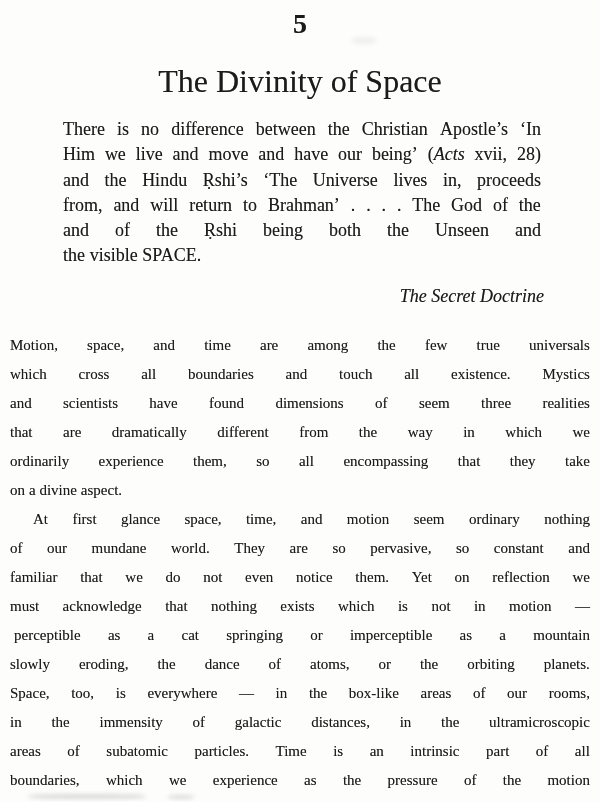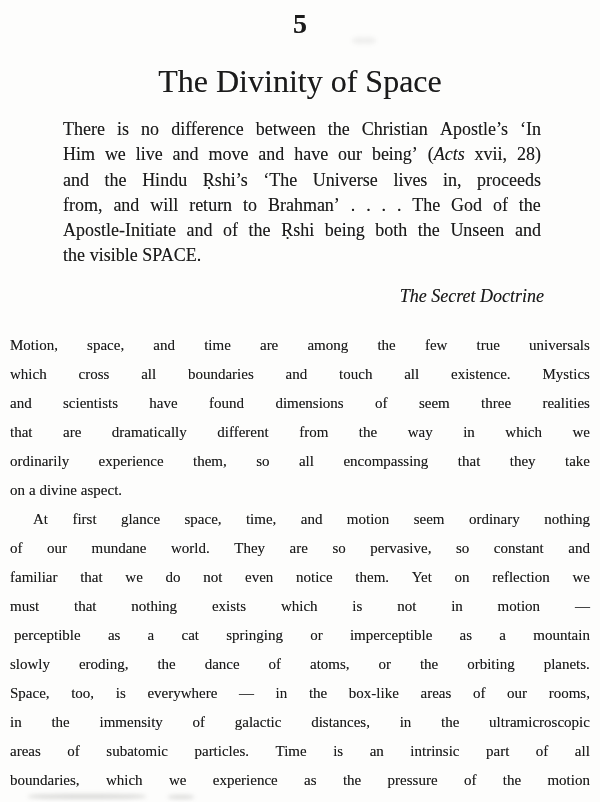--- a/index.html
+++ b/index.html
@@ -101,21 +101,20 @@
         <span class="w">.</span>
         <span class="w">.</span>
         <span class="w">.</span>
         <span class="w">.</span>
         <span class="w">The</span>
         <span class="w">God</span>
         <span class="w">of</span>
         <span class="w">the</span>
       </div>
       <div class="line j">
-        <span class="w">Apostle-Initiate</span>
         <span class="w">and</span>
         <span class="w">of</span>
         <span class="w">the</span>
         <span class="w">Ṛshi</span>
         <span class="w">being</span>
         <span class="w">both</span>
         <span class="w">the</span>
         <span class="w">Unseen</span>
         <span class="w">and</span>
       </div>
@@ -227,20 +226,21 @@
           <span class="w">even</span>
           <span class="w">notice</span>
           <span class="w">them.</span>
           <span class="w">Yet</span>
           <span class="w">on</span>
           <span class="w">reflection</span>
           <span class="w">we</span>
         </div>
         <div class="line j">
           <span class="w">must</span>
+          <span class="w">acknowledge</span>
           <span class="w">that</span>
           <span class="w">nothing</span>
           <span class="w">exists</span>
           <span class="w">which</span>
           <span class="w">is</span>
           <span class="w">not</span>
           <span class="w">in</span>
           <span class="w">motion</span>
           <span class="w">—</span>
         </div>

